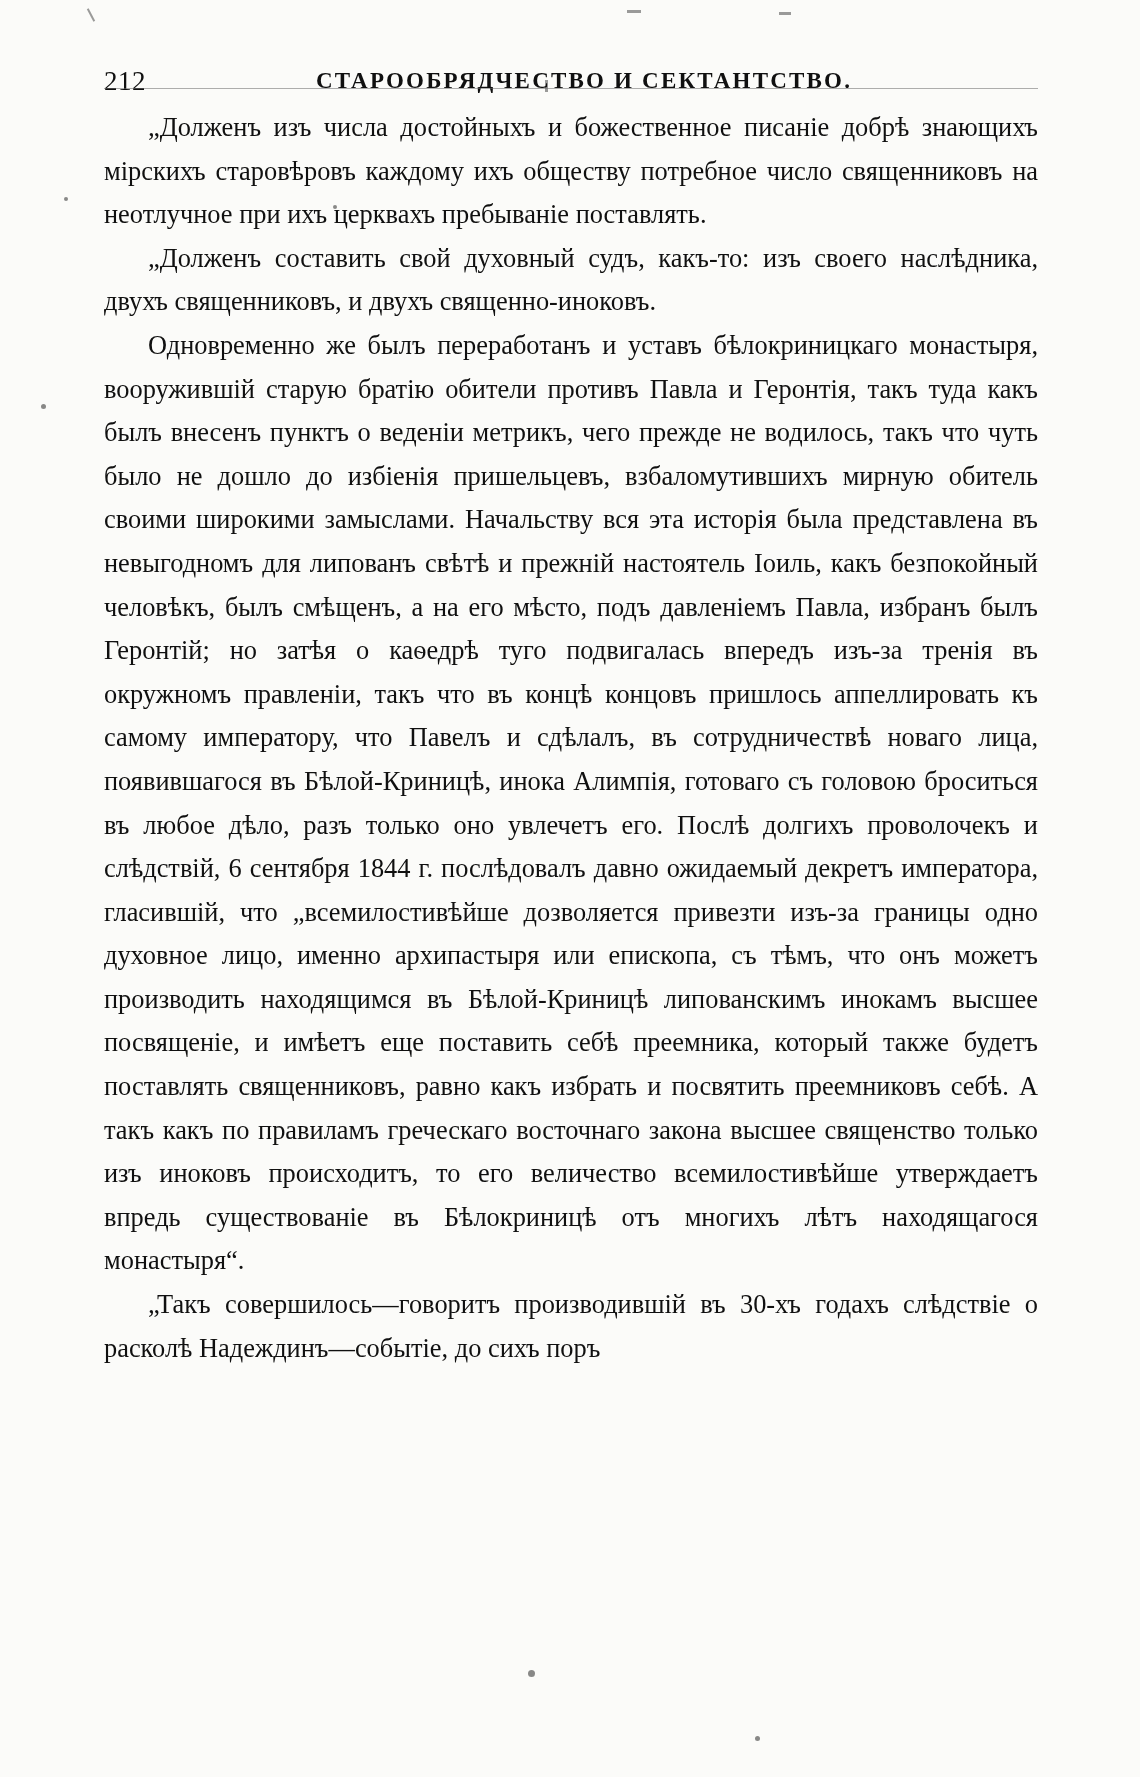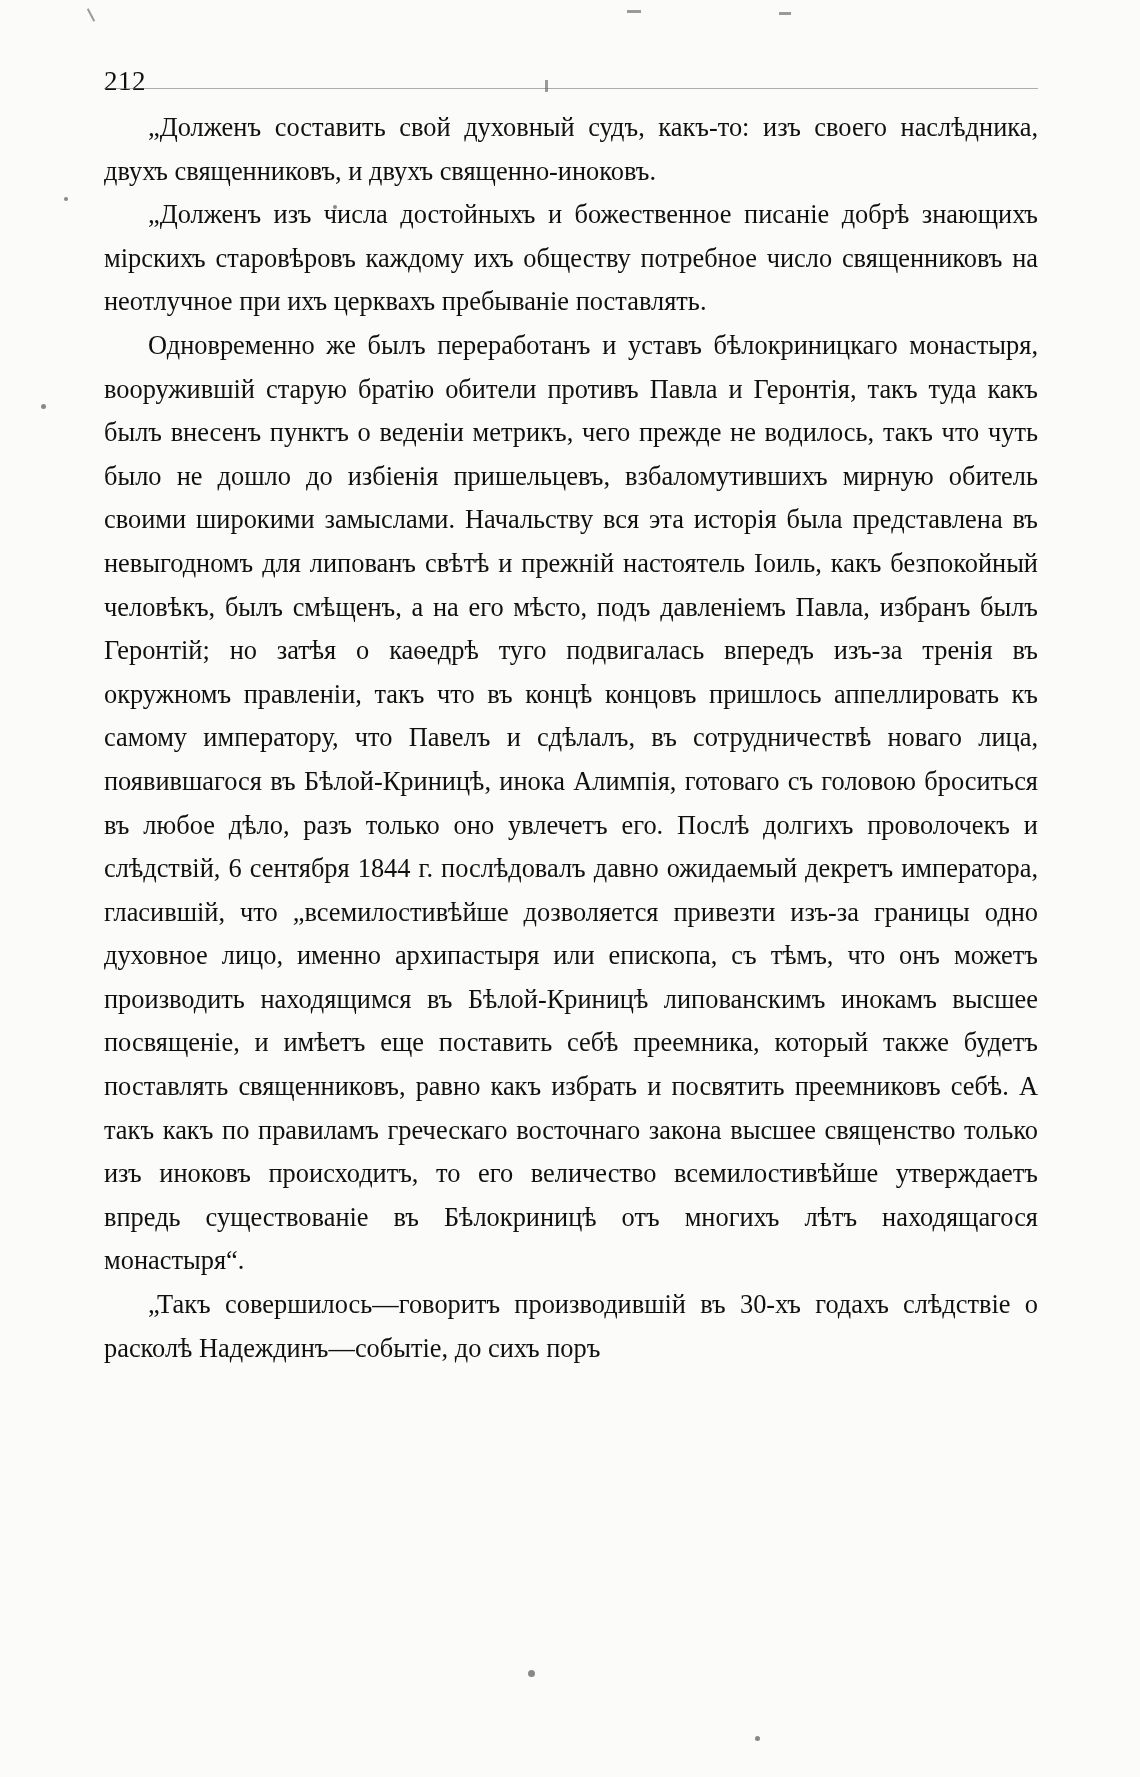--- a/index.html
+++ b/index.html
@@ -92,24 +92,25 @@
   <div class="dash" style="left:779px; top:12px; width:12px; height:3px;"></div>
   <div class="dash" style="left:545px; top:80px; width:3px; height:12px;"></div>
   <div class="speck" style="left:41px; top:404px; width:5px; height:5px;"></div>
   <div class="speck" style="left:64px; top:197px; width:4px; height:4px;"></div>
   <div class="speck" style="left:333px; top:205px; width:4px; height:4px;"></div>
   <div class="speck" style="left:528px; top:1670px; width:7px; height:7px;"></div>
   <div class="speck" style="left:755px; top:1736px; width:5px; height:5px;"></div>
 
   <div class="header">
     <div class="folio">212</div>
+    <div class="running-title">СТАРООБРЯДЧЕСТВО И СЕКТАНТСТВО.</div>
   </div>
 
   <div class="rule"></div>
 
   <div class="body-text">
+    <p class="indent">„Долженъ изъ числа достойныхъ и божественное писаніе добрѣ знающихъ мірскихъ старовѣровъ каждому ихъ обществу потребное число священниковъ на неотлучное при ихъ церквахъ пребываніе поставлять.</p>
     <p class="indent">„Долженъ составить свой духовный судъ, какъ-то: изъ своего наслѣдника, двухъ священниковъ, и двухъ священно-иноковъ.</p>
-    <p class="indent">„Долженъ изъ числа достойныхъ и божественное писаніе добрѣ знающихъ мірскихъ старовѣровъ каждому ихъ обществу потребное число священниковъ на неотлучное при ихъ церквахъ пребываніе поставлять.</p>
     <p class="indent">Одновременно же былъ переработанъ и уставъ бѣлокриницкаго монастыря, вооружившій старую братію обители противъ Павла и Геронтія, такъ туда какъ былъ внесенъ пунктъ о веденіи метрикъ, чего прежде не водилось, такъ что чуть было не дошло до избіенія пришельцевъ, взбаломутившихъ мирную обитель своими широкими замыслами. Начальству вся эта исторія была представлена въ невыгодномъ для липованъ свѣтѣ и прежній настоятель Іоиль, какъ безпокойный человѣкъ, былъ смѣщенъ, а на его мѣсто, подъ давленіемъ Павла, избранъ былъ Геронтій; но затѣя о каѳедрѣ туго подвигалась впередъ изъ-за тренія въ окружномъ правленіи, такъ что въ концѣ концовъ пришлось аппеллировать къ самому императору, что Павелъ и сдѣлалъ, въ сотрудничествѣ новаго лица, появившагося въ Бѣлой-Криницѣ, инока Алимпія, готоваго съ головою броситься въ любое дѣло, разъ только оно увлечетъ его. Послѣ долгихъ проволочекъ и слѣдствій, 6 сентября 1844 г. послѣдовалъ давно ожидаемый декретъ императора, гласившій, что „всемилостивѣйше дозволяется привезти изъ-за границы одно духовное лицо, именно архипастыря или епископа, съ тѣмъ, что онъ можетъ производить находящимся въ Бѣлой-Криницѣ липованскимъ инокамъ высшее посвященіе, и имѣетъ еще поставить себѣ преемника, который также будетъ поставлять священниковъ, равно какъ избрать и посвятить преемниковъ себѣ. А такъ какъ по правиламъ греческаго восточнаго закона высшее священство только изъ иноковъ происходитъ, то его величество всемилостивѣйше утверждаетъ впредь существованіе въ Бѣлокриницѣ отъ многихъ лѣтъ находящагося монастыря“.</p>
     <p class="indent">„Такъ совершилось—говоритъ производившій въ 30-хъ годахъ слѣдствіе о расколѣ Надеждинъ—событіе, до сихъ поръ</p>
   </div>
 
 </div>
 
 </body></html>

